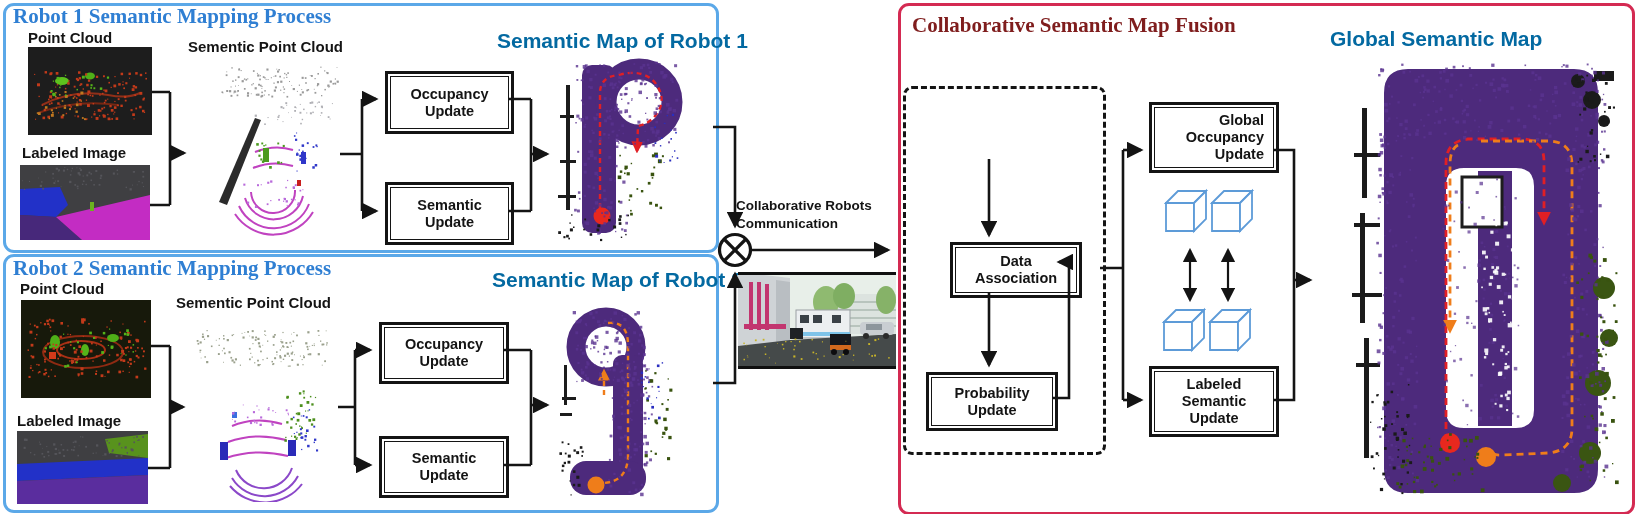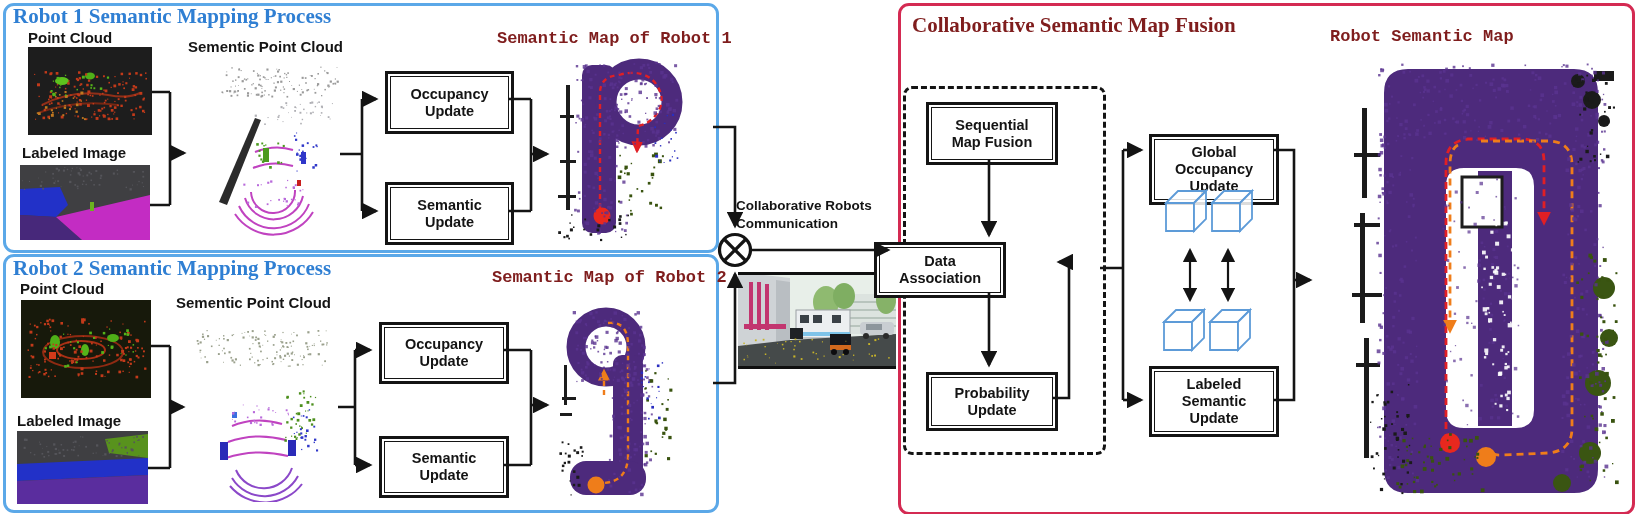--- a/index.html
+++ b/index.html
@@ -5,21 +5,21 @@
   html,body{margin:0;padding:0;background:#fff;}
   .canvas{position:relative;width:1640px;height:514px;background:#fff;overflow:hidden;
           font-family:"Liberation Sans",sans-serif;color:#141414;}
   .panel{position:absolute;background:#fff;border-radius:11px;}
   .panel.blue{border:3px solid #5BA8E8;}
   .panel.red{border:3px solid #D42A52;}
   .ptitle{position:absolute;font-family:"Liberation Serif",serif;font-weight:bold;font-size:21px;white-space:nowrap;}
   .ptitle.blue{color:#2F7FD3;}
   .ptitle.red{color:#7f1d1d;}
   .lbl{position:absolute;font-weight:bold;font-size:15px;white-space:nowrap;color:#141414;}
-  .maptitle{position:absolute;font-weight:bold;font-size:17px;white-space:nowrap;color:#7f1d1d;font-family:Liberation Mono, monospace;}
+  .maptitle{position:absolute;font-weight:bold;font-size:21px;white-space:nowrap;color:#0369a1;}
   .fbox{position:absolute;border:3px solid #141414;background:#fff;display:flex;align-items:center;justify-content:center;
         text-align:center;font-weight:bold;font-size:14.5px;line-height:1.15;}
   .fbox::after{content:"";position:absolute;inset:2px;border:1.5px solid #141414;pointer-events:none;}
   .fbox .t{padding:0 12px;}
   .dashedbox{position:absolute;border:3px dashed #141414;border-radius:9px;background:transparent;}
   .commlabel{position:absolute;left:736px;top:197px;width:160px;text-align:left;font-weight:bold;font-size:13.5px;line-height:1.35;}
   .imgbox{position:absolute;}
   svg{display:block;}
   .overlay{position:absolute;left:0;top:0;pointer-events:none;}
 </style>
@@ -1697,31 +1697,28 @@
       <rect x="0" y="94" width="158" height="3" fill="#101010"></rect>
       <rect x="0" y="0" width="158" height="3" fill="#101010"></rect>
     </svg>
   </div>
 
   <div class="panel red" style="left:898px;top:3px;width:731px;height:506px;"></div>
   <div class="ptitle red" style="left:912px;top:13px;">Collaborative Semantic Map Fusion</div>
 
   <div class="dashedbox" style="left:903px;top:86px;width:197px;height:363px;"></div>
 
-  <div class="fbox" style="left:926px;top:102px;width:126px;height:57px;">
-    <span class="t">Sequential Map Fusion</span>
-  </div>
-  <div class="fbox" style="left:874px;top:242px;width:126px;height:50px;">
+  <div class="fbox" style="left:950px;top:242px;width:126px;height:50px;">
     <span class="t">Data Association</span>
   </div>
   <div class="fbox" style="left:926px;top:372px;width:126px;height:53px;">
     <span class="t">Probability Update</span>
   </div>
 
-  <div class="fbox" style="left:1149px;top:134px;width:124px;height:65px;">
+  <div class="fbox" style="left:1149px;top:102px;width:124px;height:65px;text-align:right;">
     <span class="t">Global Occupancy Update</span>
   </div>
   <div class="fbox" style="left:1149px;top:366px;width:124px;height:65px;">
     <span class="t">Labeled Semantic Update</span>
   </div>
 
   <div class="imgbox" style="left:1163px;top:186px;">
     <svg width="96" height="58" viewBox="0 0 96 58">
       <g stroke="#5D9BD8" stroke-width="1.8" fill="#FFFFFF" fill-opacity="0.85">
         <polygon points="3,17 31,17 31,45 3,45"></polygon>
@@ -1739,21 +1736,21 @@
         <polygon points="3,17 31,17 31,45 3,45"></polygon>
         <polygon points="3,17 15,5 43,5 31,17"></polygon>
         <polygon points="31,17 43,5 43,33 31,45"></polygon>
         <polygon points="49,17 77,17 77,45 49,45"></polygon>
         <polygon points="49,17 61,5 89,5 77,17"></polygon>
         <polygon points="77,17 89,5 89,33 77,45"></polygon>
       </g>
     </svg>
   </div>
 
-  <div class="maptitle" style="left:1330px;top:27px;">Robot Semantic Map</div>
+  <div class="maptitle" style="left:1330px;top:27px;">Global Semantic Map</div>
   <div class="imgbox" style="left:1346px;top:53px;">
     <svg width="283" height="452" viewBox="0 0 283 452">
       <rect x="16" y="55" width="5" height="90" fill="#1B1B1B"></rect>
       <rect x="14" y="160" width="5" height="110" fill="#1B1B1B"></rect>
       <rect x="18" y="285" width="5" height="120" fill="#1B1B1B"></rect>
       <rect x="8" y="100" width="26" height="4" fill="#1B1B1B"></rect>
       <rect x="8" y="170" width="26" height="4" fill="#1B1B1B"></rect>
       <rect x="6" y="240" width="30" height="4" fill="#1B1B1B"></rect>
       <rect x="10" y="310" width="24" height="4" fill="#1B1B1B"></rect>
       <path fill-rule="evenodd" fill="#4D2A7C" d="M62,16 L228,16 Q252,16 252,40 L252,416 Q252,440 228,440 L62,440 Q38,440 38,416 L38,40 Q38,16 62,16 Z

